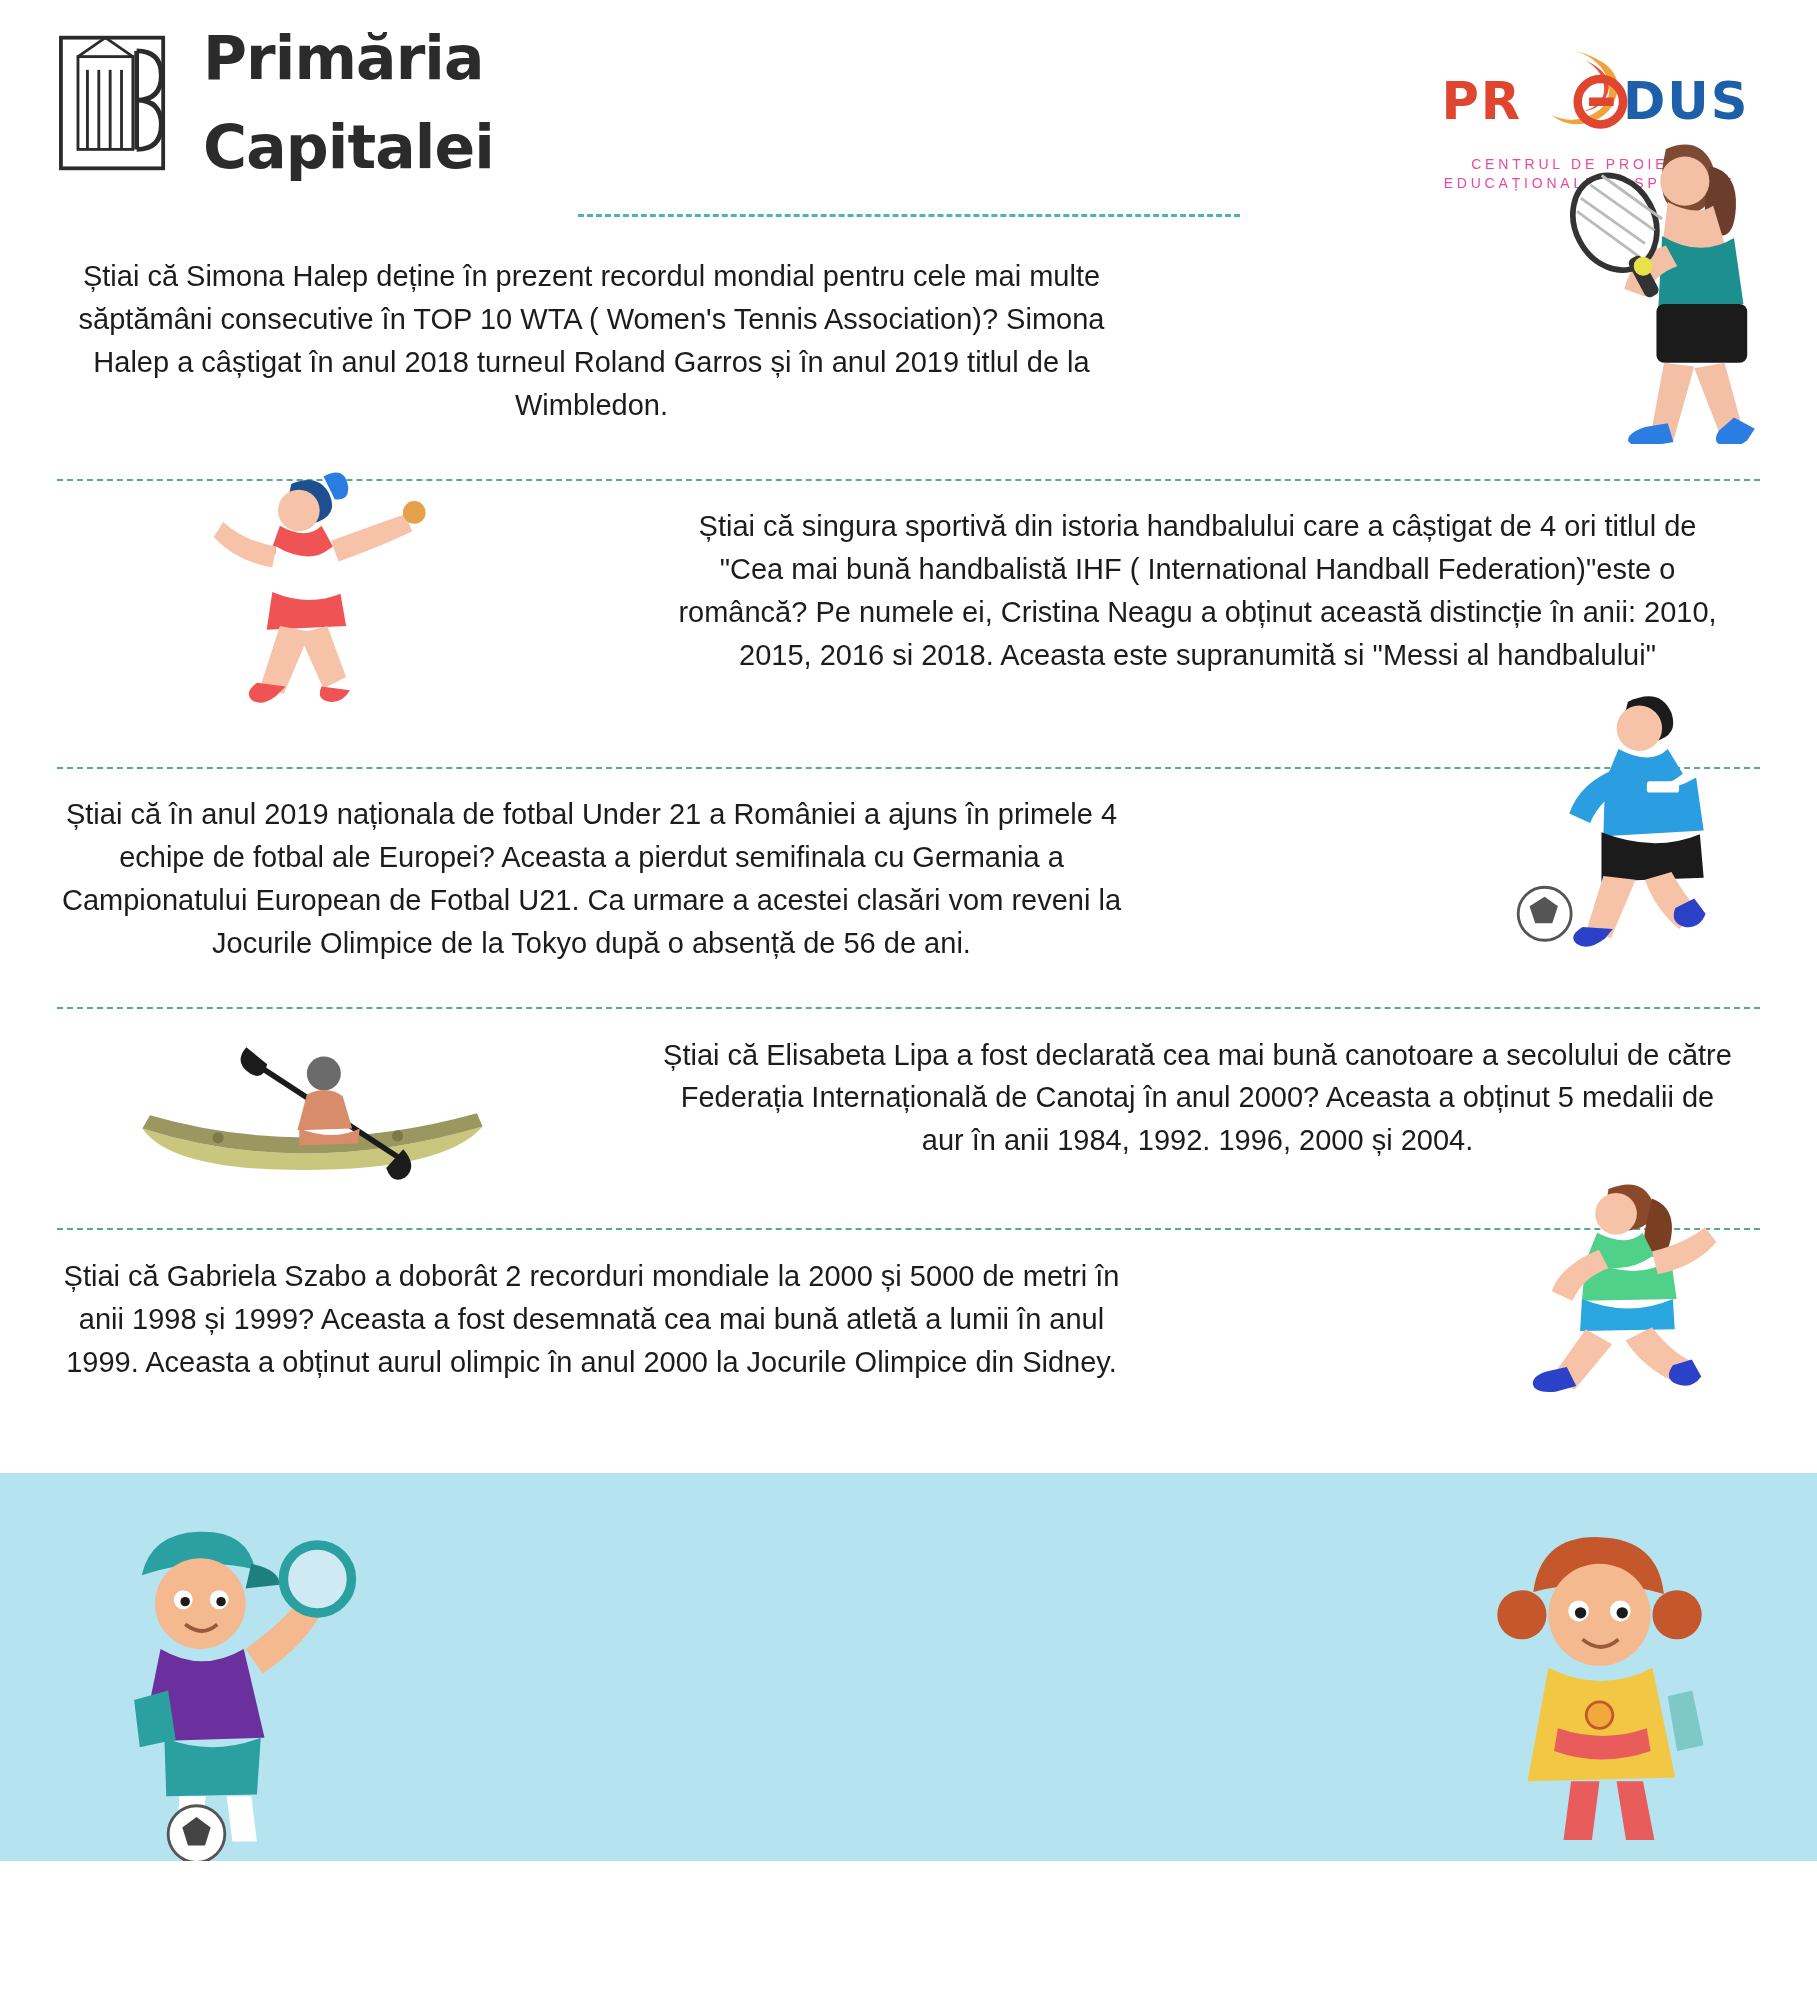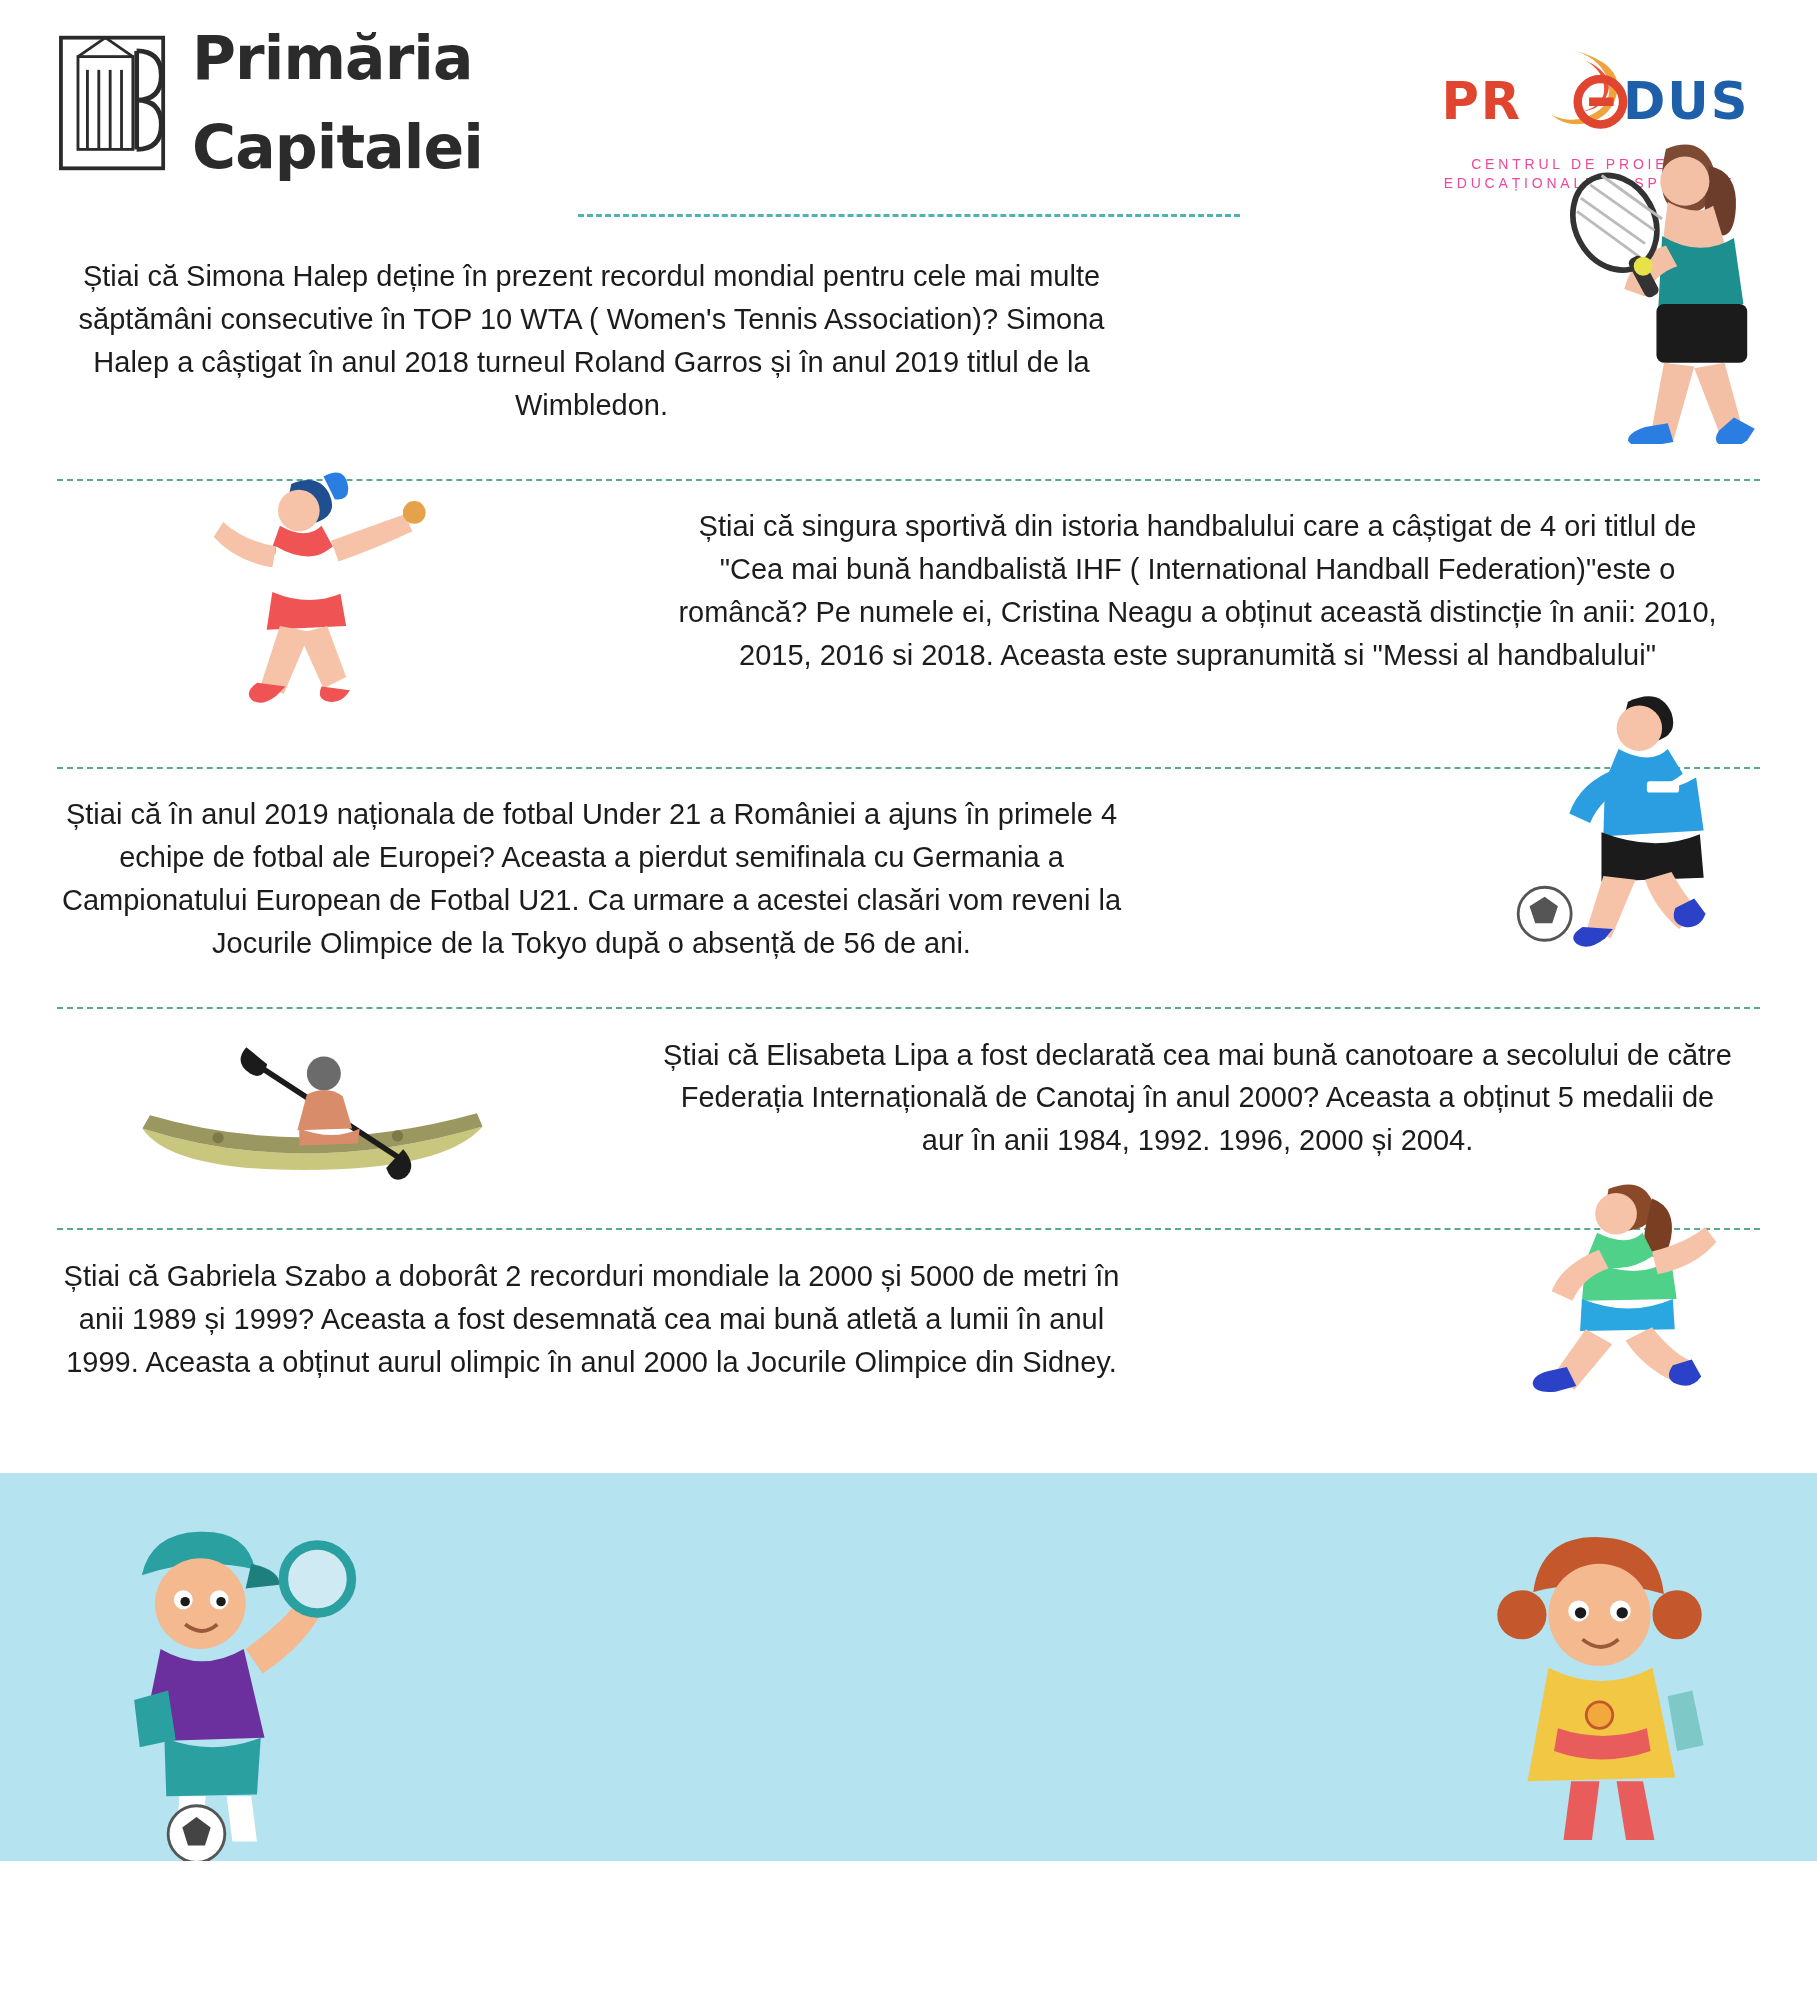--- a/index.html
+++ b/index.html
@@ -19,21 +19,21 @@
     position: relative;
     height: 218px;
     padding: 28px 57px 0 57px;
     display: flex;
     align-items: flex-start;
     justify-content: space-between;
   }
   .brand-left {
     display: flex;
     align-items: center;
-    gap: 23px;
+    gap: 34px;
   }
   .brand-mark {
     width: 112px;
     height: 142px;
     flex: none;
   }
   .brand-text {
     font-family: "DejaVu Sans", sans-serif;
     font-weight: bold;
     font-size: 60px;
@@ -248,21 +248,21 @@
       <path d="M140 34 q-14 16 4 28 q14 8 18 -10z" fill="#1b1b1b"></path>
       <path d="M306 142 q16 18 2 30 q-14 8 -20 -10z" fill="#1b1b1b"></path>
       <circle cx="222" cy="62" r="18" fill="#6b6b6b"></circle>
       <path d="M204 84 q22 -10 38 2 l10 34 l-58 2z" fill="#d98c6a"></path>
       <path d="M196 120 q36 14 64 0 l-2 16 l-62 2z" fill="#d98c6a"></path>
     </svg>
   </div>
   <div class="divider"></div>
 
   <div class="fact-row fact-left" style="min-height:180px;">
-    <div class="fact-text">Știai că Gabriela Szabo a doborât 2 recorduri mondiale la 2000 și 5000 de metri în anii 1989 și 1999? Aceasta a fost desemnată cea mai bună atletă a lumii în anul 1999. Aceasta a obținut aurul olimpic în anul 2000 la Jocurile Olimpice din Sidney.</div>
+    <div class="fact-text">Știai că Gabriela Szabo a doborât 2 recorduri mondiale la 2000 și 5000 de metri în anii 1998 și 1999? Aceasta a fost desemnată cea mai bună atletă a lumii în anul 1999. Aceasta a obținut aurul olimpic în anul 2000 la Jocurile Olimpice din Sidney.</div>
     <svg class="illus" style="right:19px; top:-85px;" width="284" height="237" viewBox="0 0 300 250">
       <path d="M160 20 q34 -14 46 12 q8 22 -16 30 q-28 8 -34 -16z" fill="#8a4a2a"></path>
       <path d="M206 30 q26 10 20 42 q-6 28 -22 18 q-10 -8 -4 -34z" fill="#7a3f22"></path>
       <circle cx="168" cy="46" r="22" fill="#f6c3a8"></circle>
       <path d="M148 66 q32 16 48 0 l12 24 q-34 24 -72 6z" fill="#4fd18a"></path>
       <path d="M136 92 q52 28 90 2 l6 42 l-100 2z" fill="#4fd18a"></path>
       <path d="M132 136 q50 20 96 0 l2 32 l-100 2z" fill="#2aa6e0"></path>
       <path d="M150 84 q-40 16 -50 44 l22 10 q12 -26 38 -34z" fill="#f6c3a8"></path>
       <path d="M206 86 q38 -10 56 -26 l12 16 q-22 26 -62 34z" fill="#f6c3a8"></path>
       <path d="M136 168 l-34 48 l22 16 l40 -48z" fill="#f6c3a8"></path>

